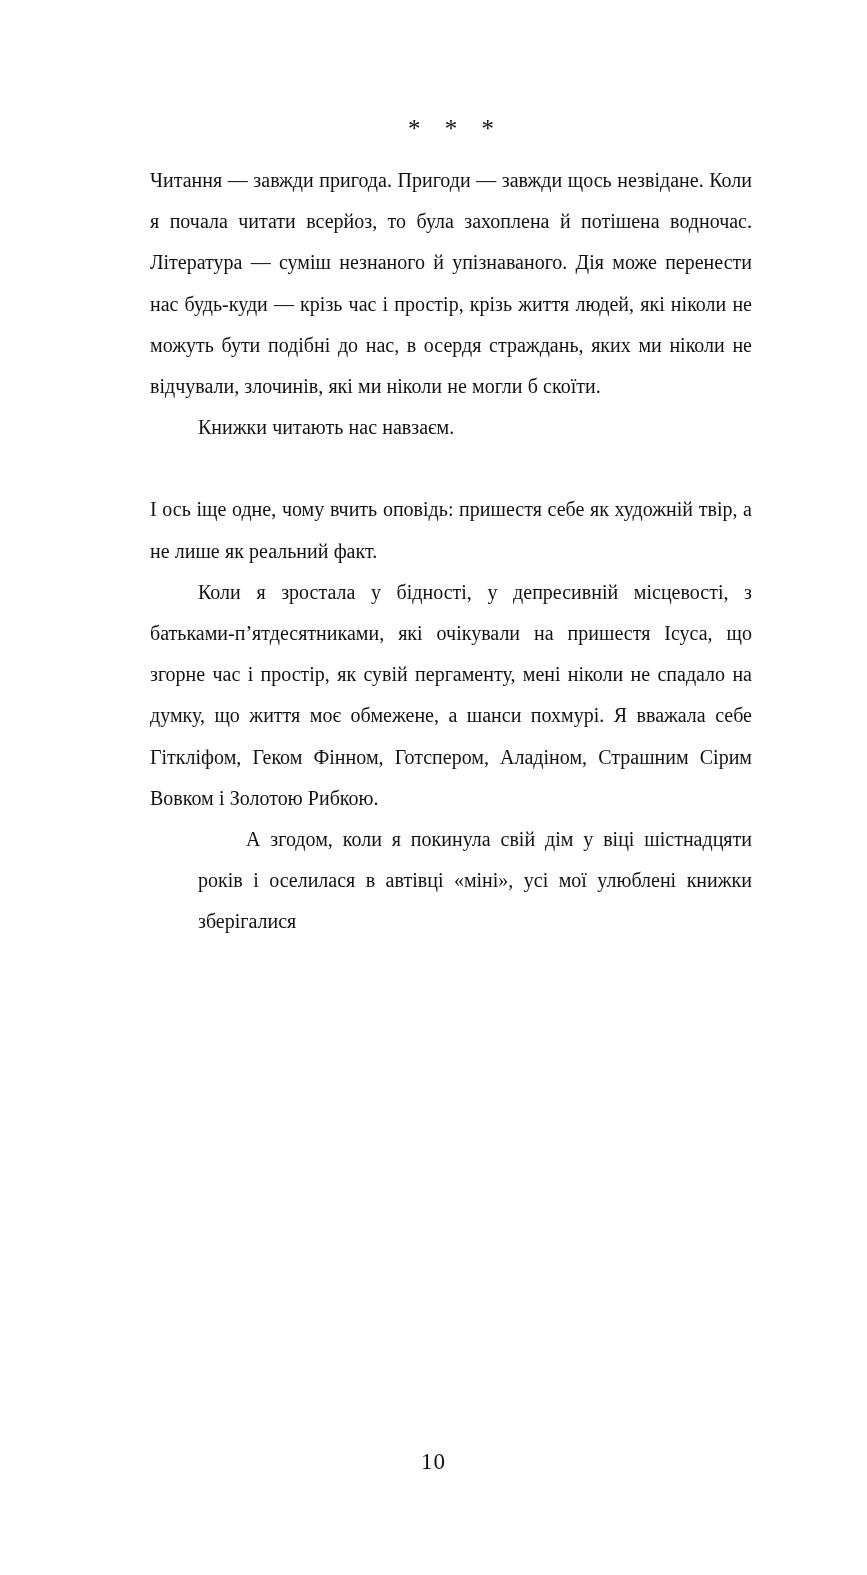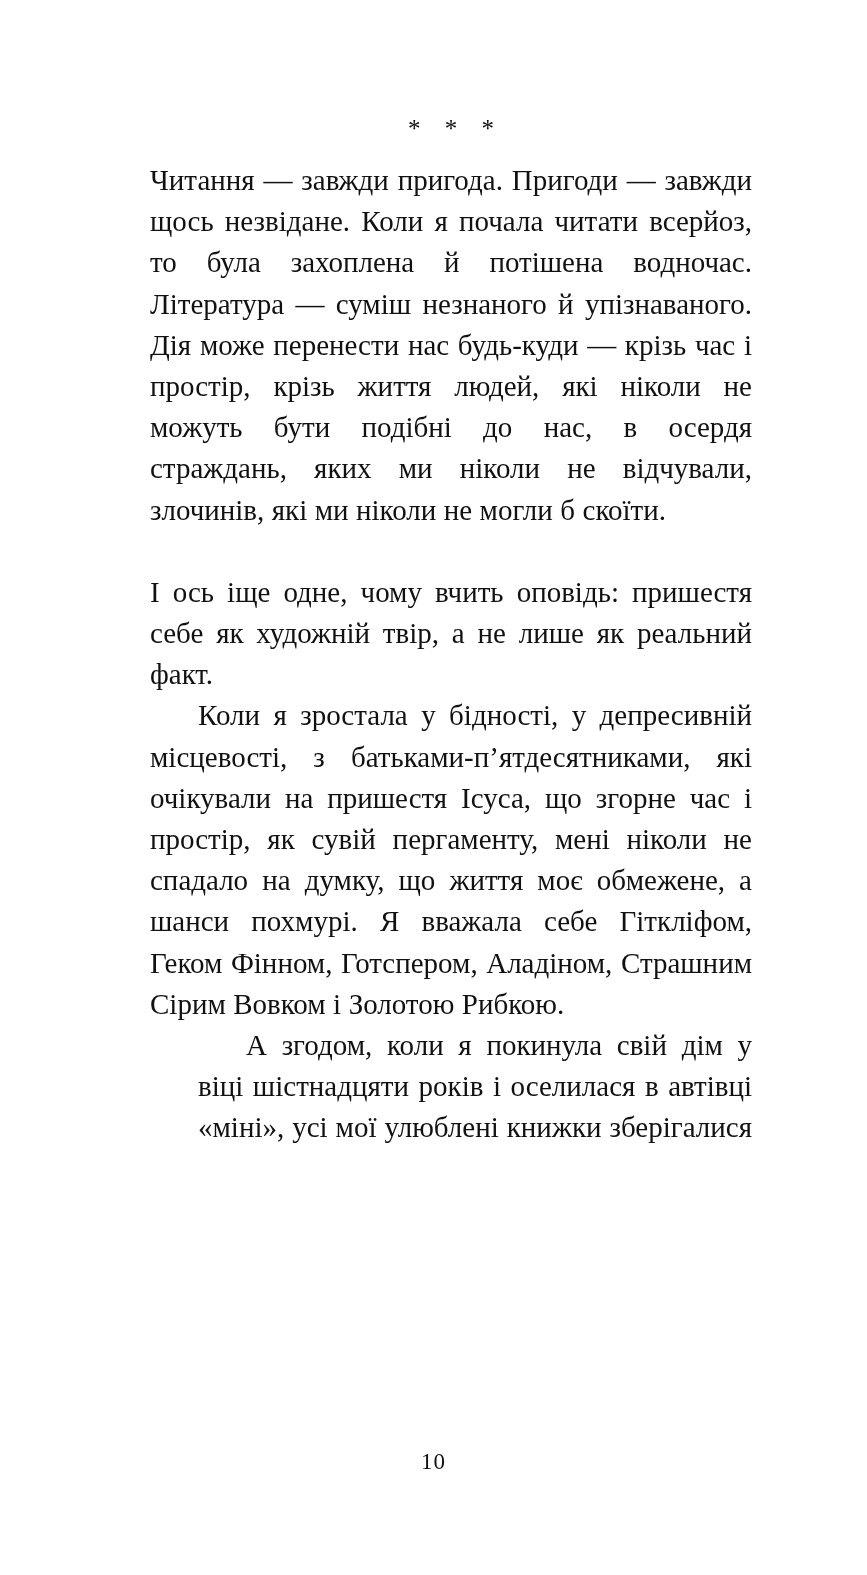--- a/index.html
+++ b/index.html
@@ -41,21 +41,21 @@
     line-height: 34px;
     letter-spacing: 9px;
     text-indent: 9px;
     margin: 0 0 14px 0;
     color: #111111;
     user-select: none;
   }
 
   .para {
     margin: 0;
-    font-size: 29px;
+    font-size: 20px;
     line-height: 41.2px;
     text-align: justify;
     text-align-last: left;
     text-justify: inter-word;
     hyphens: manual;
     word-spacing: 0.2px;
   }
 
   .para.indent {
     text-indent: 48px;
@@ -94,20 +94,21 @@
 
 <div class="page">
 
   <div class="textblock">
 
     <div class="divider">* * *</div>
 
     <p class="para noindent">Читання — завжди пригода. Пригоди — завжди щось незвідане. Коли я почала чи­тати всерйоз, то була захоплена й потішена водночас. Література — суміш незнаного й упізнаваного. Дія може перенести нас будь-куди — крізь час і простір, крізь життя людей, які ніколи не можуть бути подібні до нас, в осердя страждань, яких ми ніколи не відчували, злочинів, які ми ніколи не могли б скоїти.</p>
 
 
+    <p class="para indent">Книжки читають нас навзаєм.</p>
 
     <div class="section-gap"></div>
 
     <p class="para noindent">І ось іще одне, чому вчить оповідь: пришестя себе як художній твір, а не лише як реальний факт.</p>
 
     <p class="para indent">Коли я зростала у бідності, у депресивній місцевості, з батьками-п’ятдесятниками, які очікували на пришестя Ісуса, що згорне час і простір, як сувій пергаменту, мені ніколи не спадало на думку, що життя моє обмежене, а шанси похмурі. Я вважала себе Гіткліфом, Геком Фінном, Готспером, Аладіном, Страш­ним Сірим Вовком і Золотою Рибкою.</p>
 
     <p class="para indent full-justify">А згодом, коли я покинула свій дім у віці шістнадцяти років і оселилася в автівці «міні», усі мої улюблені книжки зберігалися</p>
 
   </div>

